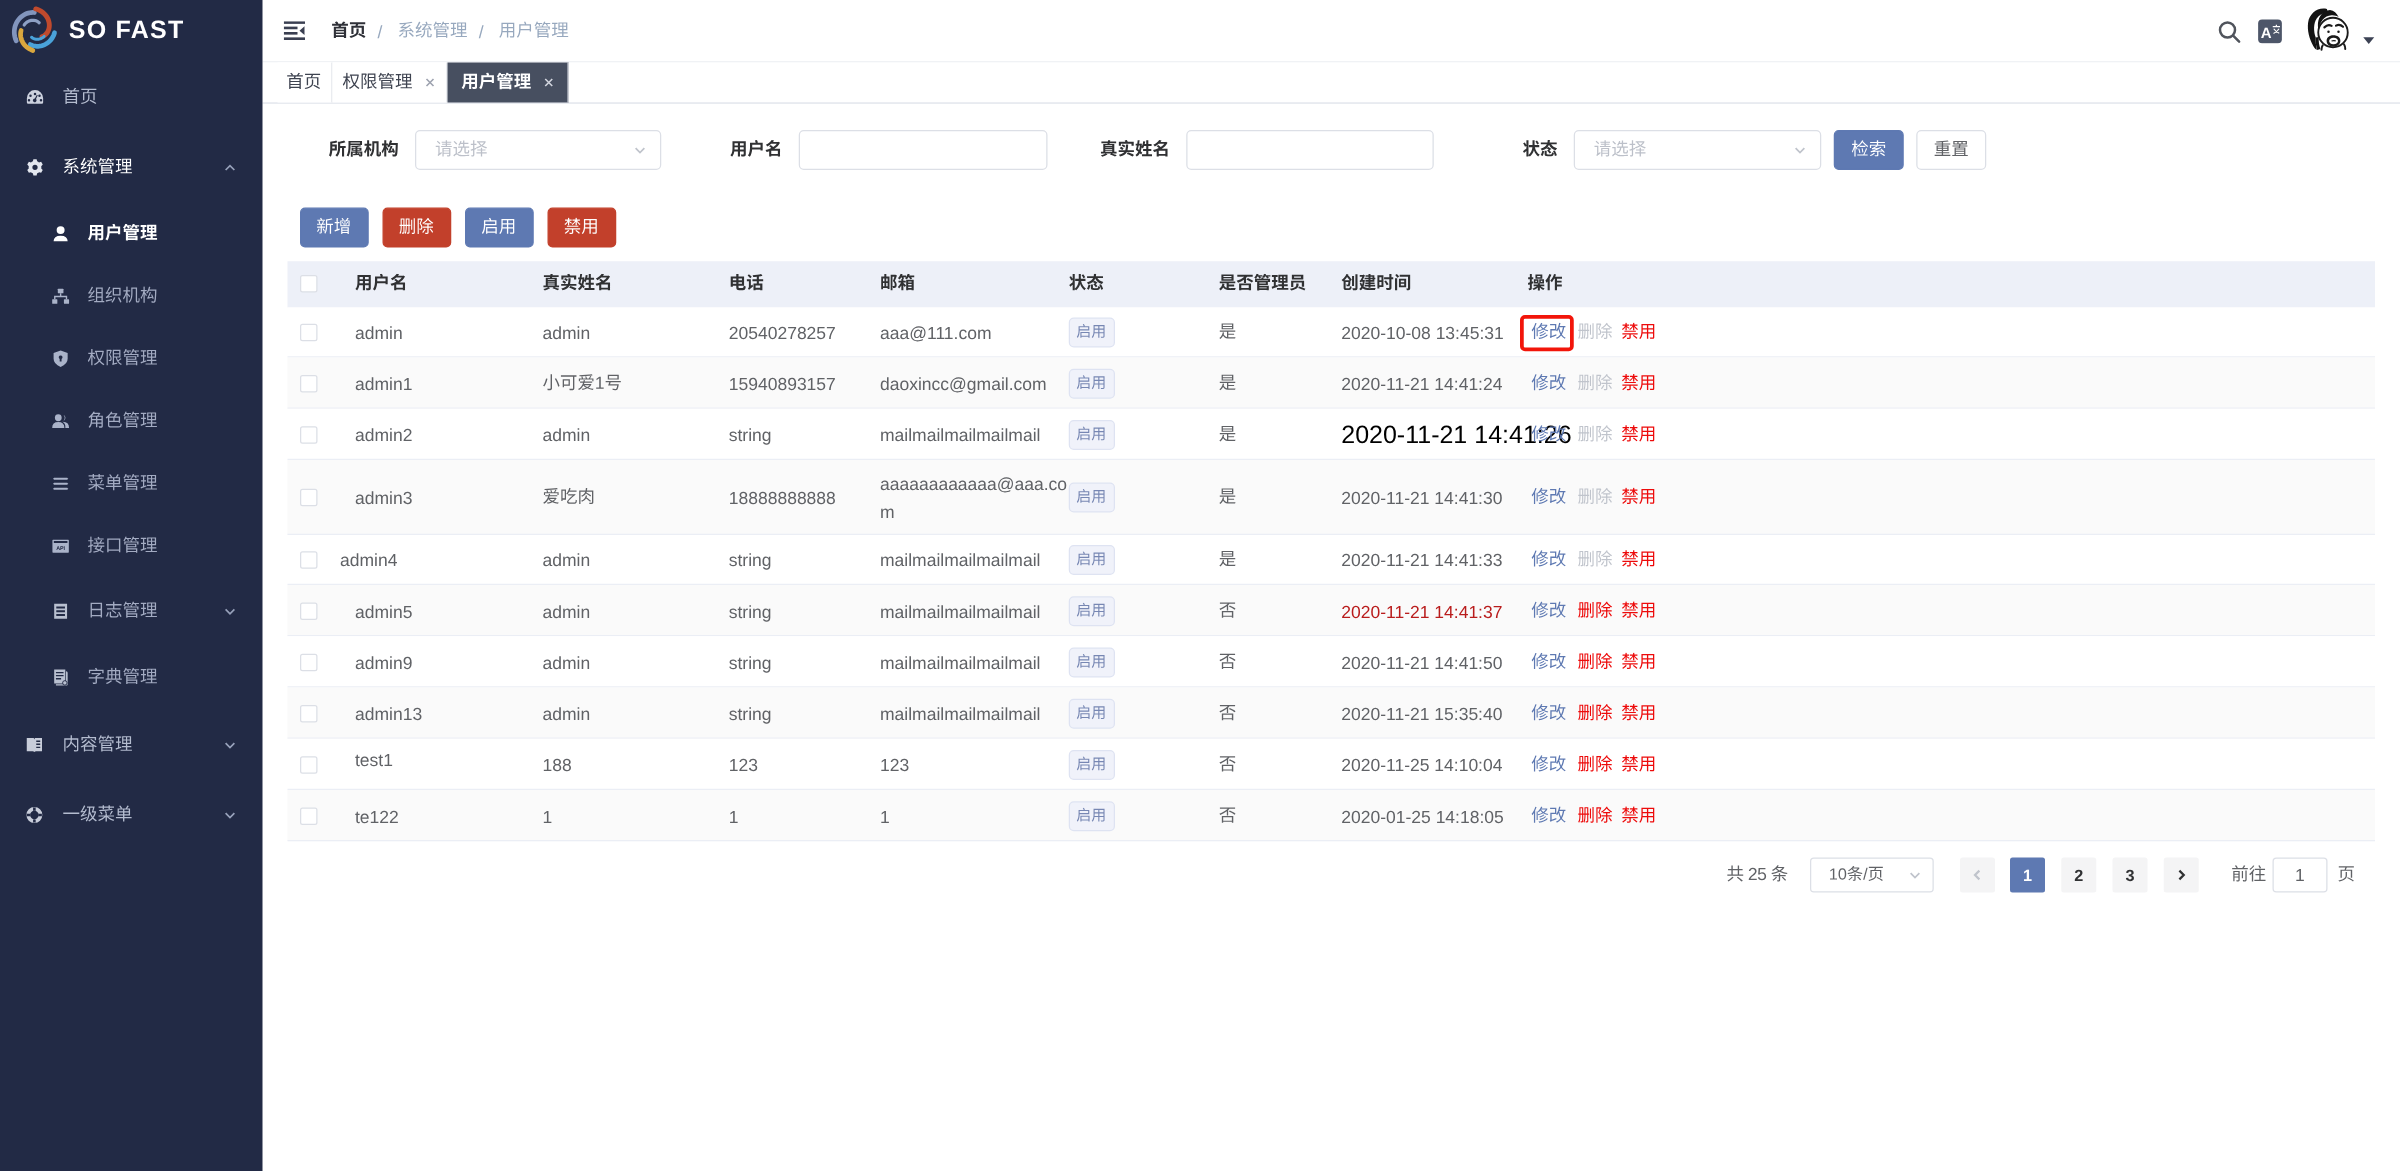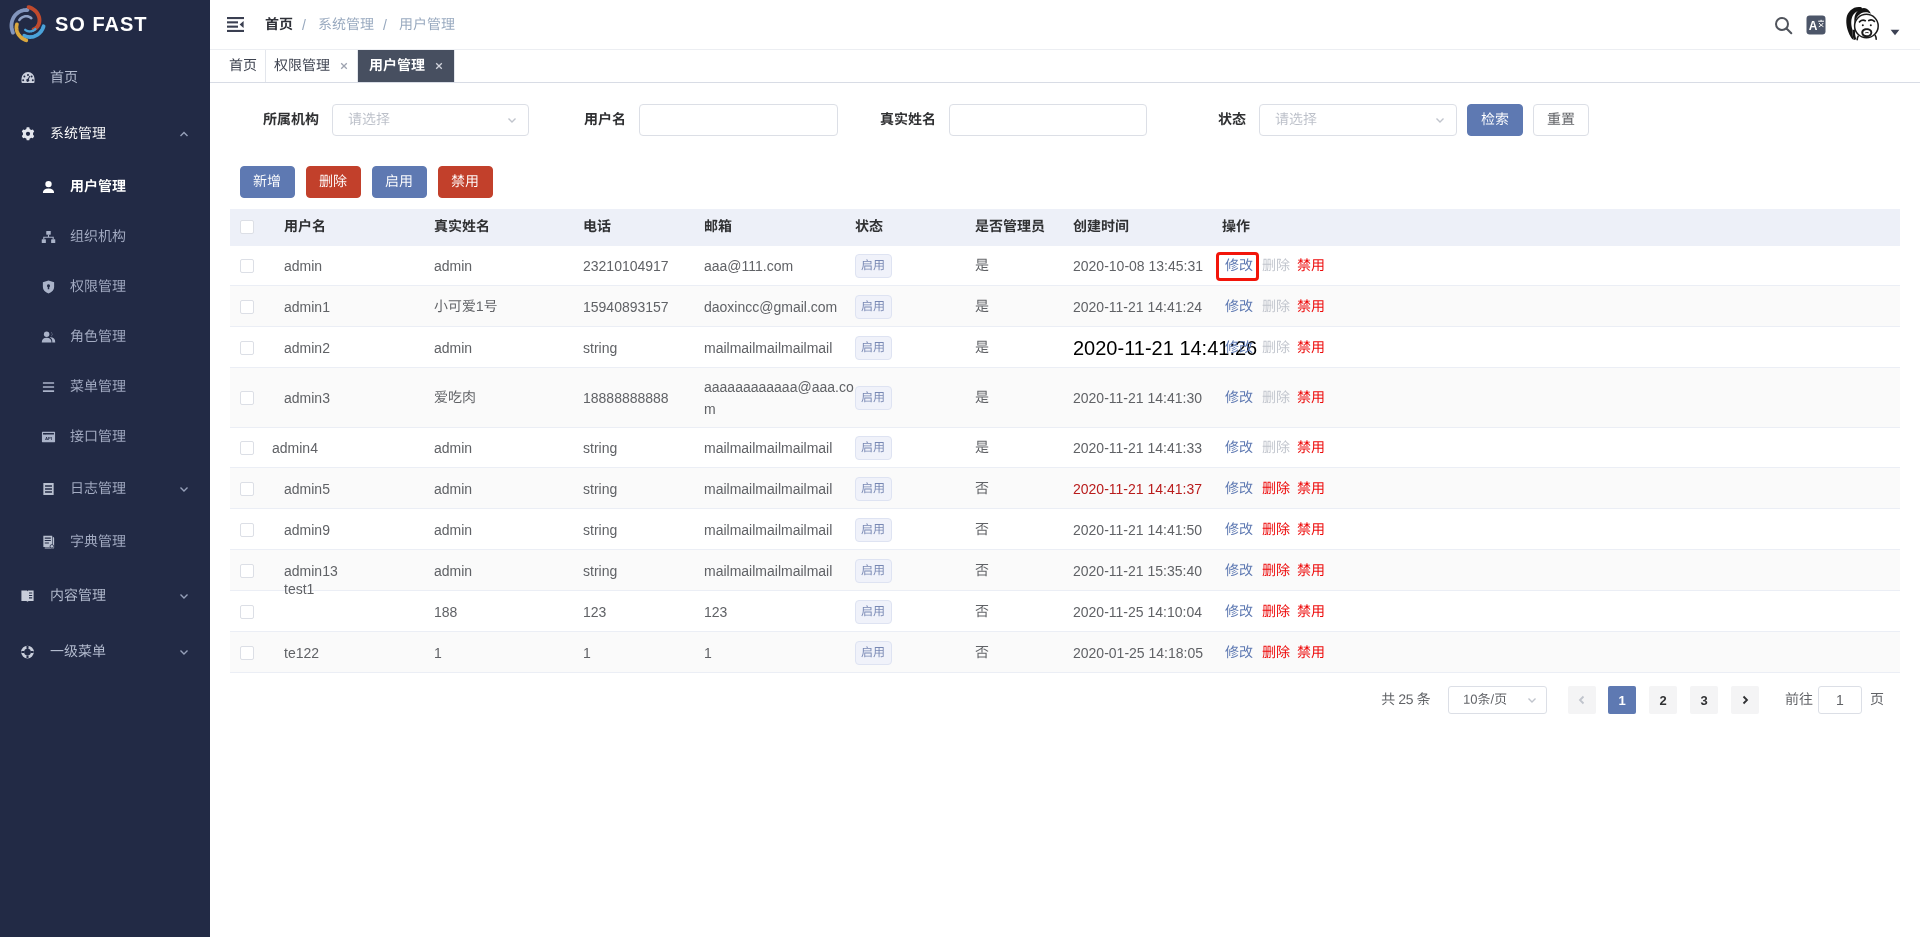--- a/index.html
+++ b/index.html
@@ -507,21 +507,21 @@
           <use href="#q69" transform="translate(0.00 0.00) scale(0.01400 -0.01400)"></use>
           <use href="#q70" transform="translate(14.00 0.00) scale(0.01400 -0.01400)"></use>
         </g>
       </svg></div>
   </div>
 <div style="position:absolute;left:0;top:0;width:0;height:0">
     <div style="position:absolute;left:230px;top:246px;width:1670px;height:40px;background:#fff;border-bottom:1px solid #ebeef5"></div>
     <div style="position:absolute;left:240px;top:259.0px;width:14px;height:14px;border:1px solid #dcdfe6;border-radius:2px;background:#fff"></div>
     <div style="position:absolute;left:284px;top:266.0px;transform:translateY(-50%);line-height:0"><span style="font-size:14px;color:#606266;line-height:14px;display:inline-block;white-space:nowrap">admin</span></div>
     <div style="position:absolute;left:434px;top:266.0px;transform:translateY(-50%);line-height:0"><span style="font-size:14px;color:#606266;line-height:14px;display:inline-block;white-space:nowrap">admin</span></div>
-    <div style="position:absolute;left:583px;top:266.0px;transform:translateY(-50%);line-height:0"><span style="font-size:14px;color:#606266;line-height:14px;display:inline-block;white-space:nowrap">23210104917</span></div>
+    <div style="position:absolute;left:583px;top:266.0px;transform:translateY(-50%);line-height:0"><span style="font-size:14px;color:#606266;line-height:14px;display:inline-block;white-space:nowrap">20540278257</span></div>
     <div style="position:absolute;left:704px;top:266.0px;transform:translateY(-50%);line-height:0"><span style="font-size:14px;color:#606266;line-height:14px;display:inline-block;white-space:nowrap">aaa@111.com</span></div>
     <div style="position:absolute;left:855px;top:254.0px;height:24px;padding:0 5px;background:#f0f2fa;border:1px solid #dee3f2;border-radius:4px;display:flex;align-items:center">
       <svg class="tx" width="25" height="14" viewBox="0 0 25 14" style="width:25.0px;height:14px">
         <g transform="translate(0 10.32)" fill="#7787b3">
           <use href="#q56" transform="translate(0.00 0.00) scale(0.01200 -0.01200)"></use>
           <use href="#q33" transform="translate(12.00 0.00) scale(0.01200 -0.01200)"></use>
         </g>
       </svg>
     </div>
     <div style="position:absolute;left:975px;top:266.0px;transform:translateY(-50%);line-height:0"><svg class="tx" width="15" height="16" viewBox="0 0 15 16" style="width:15.0px;height:16px">
@@ -824,21 +824,21 @@
         </g>
       </svg></div>
     <div style="position:absolute;left:1297px;top:570.5px;transform:translateY(-50%);line-height:0"><svg class="tx" width="29" height="16" viewBox="0 0 29 16" style="width:29.0px;height:16px">
         <g transform="translate(0 12.04)" fill="#ed0b0b">
           <use href="#q57" transform="translate(0.00 0.00) scale(0.01400 -0.01400)"></use>
           <use href="#q33" transform="translate(14.00 0.00) scale(0.01400 -0.01400)"></use>
         </g>
       </svg></div>
     <div style="position:absolute;left:230px;top:591px;width:1670px;height:41px;background:#fff;border-bottom:1px solid #ebeef5"></div>
     <div style="position:absolute;left:240px;top:604.5px;width:14px;height:14px;border:1px solid #dcdfe6;border-radius:2px;background:#fff"></div>
-    <div style="position:absolute;left:284px;top:589px;transform:translateY(-50%);line-height:0"><span style="font-size:14px;color:#606266;line-height:14px;display:inline-block;white-space:nowrap">test1</span></div>
+    <div style="position:absolute;left:284px;top:608px;transform:translateY(-50%);line-height:0"><span style="font-size:14px;color:#606266;line-height:14px;display:inline-block;white-space:nowrap">test1</span></div>
     <div style="position:absolute;left:434px;top:611.5px;transform:translateY(-50%);line-height:0"><span style="font-size:14px;color:#606266;line-height:14px;display:inline-block;white-space:nowrap">188</span></div>
     <div style="position:absolute;left:583px;top:611.5px;transform:translateY(-50%);line-height:0"><span style="font-size:14px;color:#606266;line-height:14px;display:inline-block;white-space:nowrap">123</span></div>
     <div style="position:absolute;left:704px;top:611.5px;transform:translateY(-50%);line-height:0"><span style="font-size:14px;color:#606266;line-height:14px;display:inline-block;white-space:nowrap">123</span></div>
     <div style="position:absolute;left:855px;top:599.5px;height:24px;padding:0 5px;background:#f0f2fa;border:1px solid #dee3f2;border-radius:4px;display:flex;align-items:center">
       <svg class="tx" width="25" height="14" viewBox="0 0 25 14" style="width:25.0px;height:14px">
         <g transform="translate(0 10.32)" fill="#7787b3">
           <use href="#q56" transform="translate(0.00 0.00) scale(0.01200 -0.01200)"></use>
           <use href="#q33" transform="translate(12.00 0.00) scale(0.01200 -0.01200)"></use>
         </g>
       </svg>

